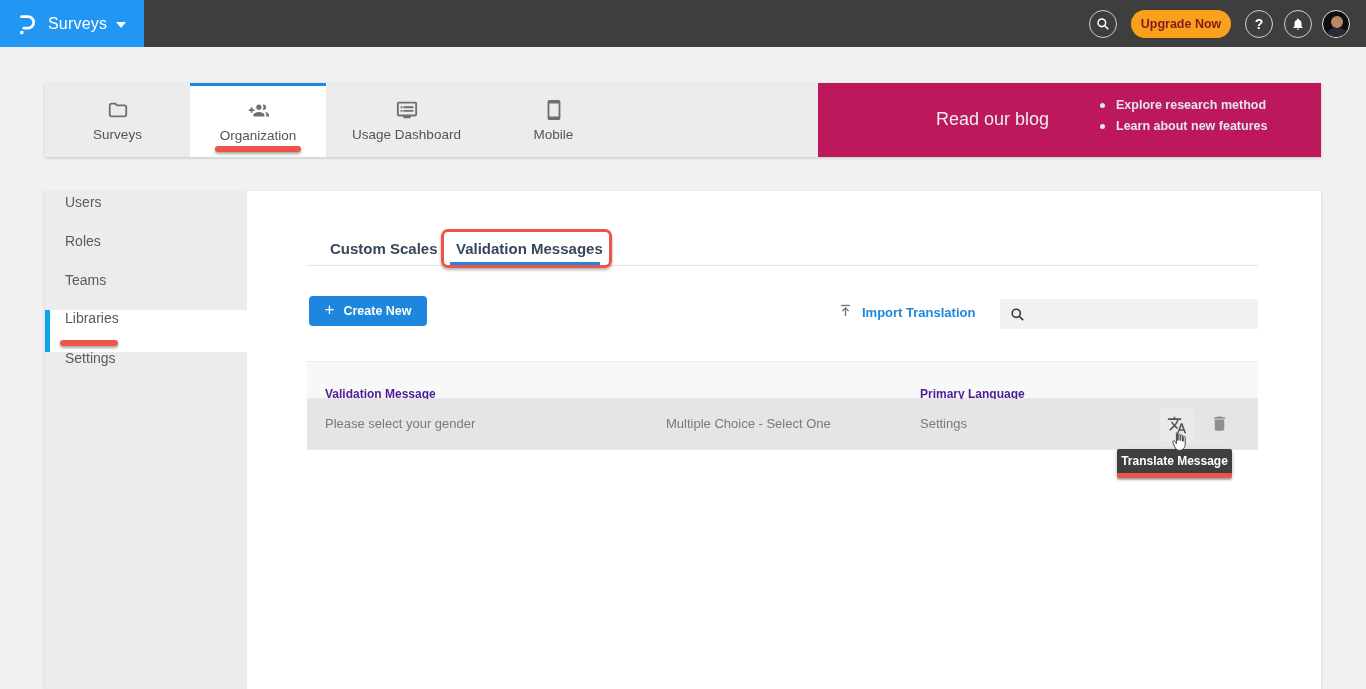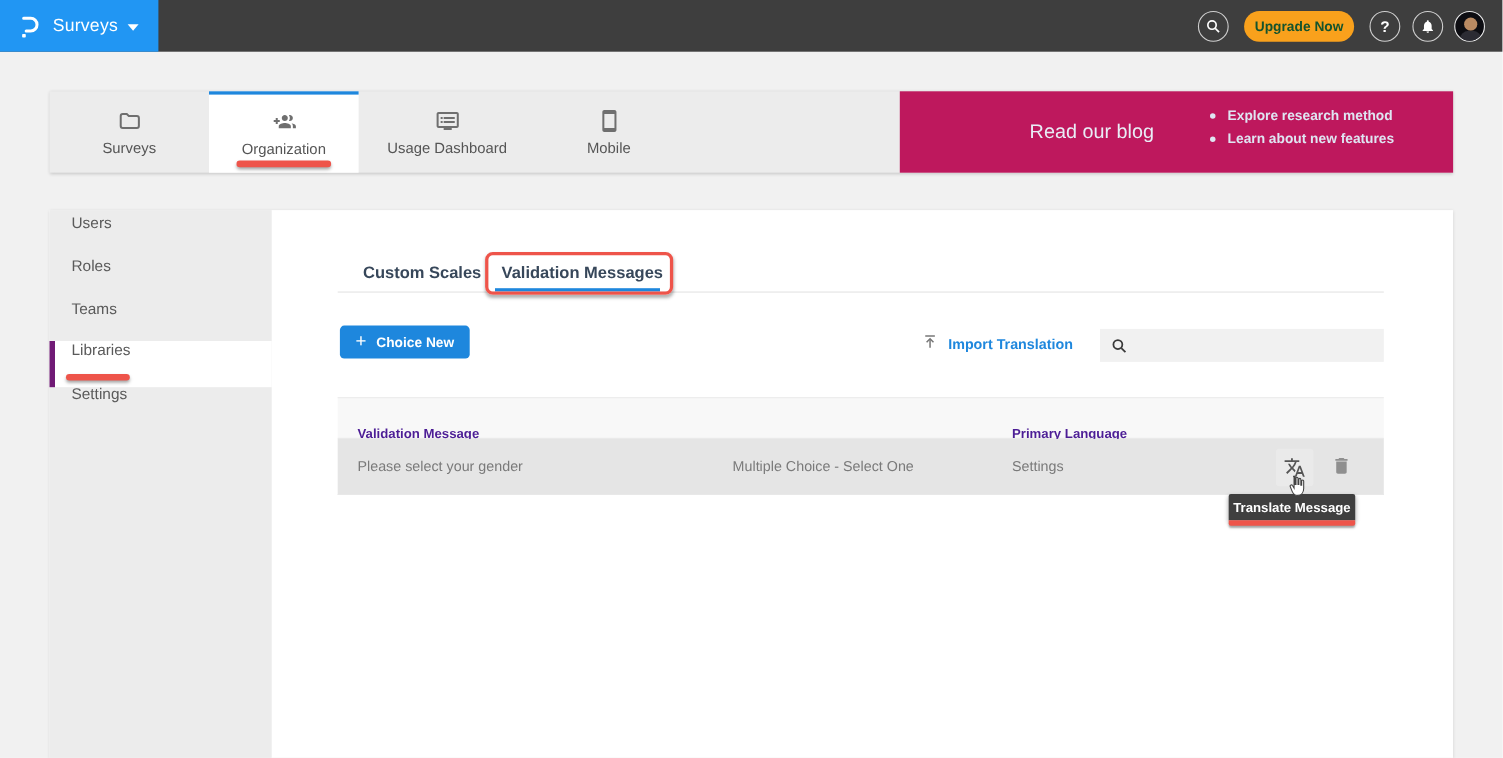--- a/index.html
+++ b/index.html
@@ -10,21 +10,21 @@
   
   .topbar { position:absolute; left:0; top:0; width:1366px; height:47px; background:#3e3e3e; }
   .logo-area { position:absolute; left:0; top:0; width:144px; height:47px; background:#2196f3; display:flex; align-items:center; padding-left:16px; cursor:pointer; }
   .logo-glyph { width:22px; height:26px; margin-right:10px; }
   .product-name { color:#ffffff; font-size:16px; letter-spacing:.2px; }
   .caret { width:0; height:0; border-left:5px solid transparent; border-right:5px solid transparent; border-top:6px solid #ffffff; margin-left:9px; margin-top:2px; }
   .tb-circle { position:absolute; top:10px; width:28px; height:28px; border:1px solid #cfcfcf; border-radius:50%; display:flex; align-items:center; justify-content:center; color:#fff; cursor:pointer; }
   .tb-help { left:1245px; font-size:14px; font-weight:bold; }
   .tb-search { left:1089px; }
   .tb-bell { left:1284px; }
-  .upgrade-btn { position:absolute; left:1131px; top:10px; width:100px; height:28px; background:#f9a11c; border:none; border-radius:14px; color:#14532d; font-weight:bold; font-size:12.5px; font-family:"Liberation Sans",sans-serif; cursor:pointer; }
+  .upgrade-btn { position:absolute; left:1131px; top:10px; width:100px; height:28px; background:#f9a11c; border:none; border-radius:14px; color:#7f1d1d; font-weight:bold; font-size:12.5px; font-family:"Liberation Sans",sans-serif; cursor:pointer; }
   .avatar { position:absolute; left:1322px; top:10px; width:28px; height:28px; border-radius:50%; background:#0d0d12; overflow:hidden; border:1px solid #e8e8e8; cursor:pointer; }
   .avatar .head { position:absolute; left:8px; top:5px; width:12px; height:12px; border-radius:50%; background:#b98a62; }
   .avatar .body { position:absolute; left:4px; top:17px; width:20px; height:12px; border-radius:8px 8px 0 0; background:#2b2b33; }
 
   
   .nav-card { position:absolute; left:45px; top:83px; width:1276px; height:74px; background:#ececec; box-shadow:0 1px 3px rgba(0,0,0,.18); }
   .nav-item { position:absolute; top:0; height:74px; display:flex; flex-direction:column; align-items:center; justify-content:center; gap:6px; cursor:pointer; color:#555; }
   .nav-item .nv-icon { color:#6f6f6f; height:22px; }
   .nav-item .nv-label { font-size:13.5px; }
   .nav-item.active { background:#ffffff; border-top:3px solid #1e87dd; }
@@ -33,21 +33,21 @@
   .blog-panel { position:absolute; left:773px; top:0; width:503px; height:74px; background:#be185d; cursor:pointer; }
   .blog-title { position:absolute; left:118px; top:26px; color:#e9edf6; font-size:18px; }
   .blog-list { position:absolute; left:282px; top:12px; list-style:none; }
   .blog-list li { color:#dfe5f2; font-size:12.5px; font-weight:bold; line-height:21px; padding-left:16px; position:relative; }
   .blog-list li::before { content:""; position:absolute; left:0; top:8px; width:5px; height:5px; border-radius:50%; background:#dfe5f2; }
 
   
   .main-card { position:absolute; left:45px; top:191px; width:1276px; height:498px; background:#ffffff; box-shadow:0 1px 3px rgba(0,0,0,.15); }
   .side-nav { position:absolute; left:0; top:0; width:202px; height:498px; background:#ececec; }
   .side-item { position:absolute; left:0; width:202px; height:39px; display:flex; align-items:flex-start; padding-left:20px; font-size:14px; color:#5a5a5a; cursor:pointer; }
-  .side-item.active { background:#ffffff; border-left:5px solid #701a75; padding-left:15px; height:42px; }
+  .side-item.active { background:#ffffff; border-left:5px solid #0ea5e9; padding-left:15px; height:42px; }
 
   
   .tab { position:absolute; font-size:15px; font-weight:bold; color:#37475a; cursor:pointer; }
   .tab-underline { position:absolute; left:405px; top:71px; width:150px; height:3px; background:#1e87dd; }
   .ann-box { position:absolute; left:396px; top:38px; width:171px; height:39px; border:3px solid #ee544a; border-radius:7px; box-shadow:0 2px 3px rgba(0,0,0,.3); pointer-events:none; }
   .tabs-divider { position:absolute; left:262px; top:74px; width:951px; height:1px; background:#e3e3e3; }
 
   
   .create-btn { position:absolute; left:264px; top:105px; width:118px; height:30px; background:#1e87dd; border:none; border-radius:4px; color:#fff; font-size:12.5px; font-weight:bold; font-family:"Liberation Sans",sans-serif; display:flex; align-items:center; justify-content:center; gap:9px; cursor:pointer; }
   .create-btn .plus { font-size:17px; font-weight:normal; margin-top:-2px; }
@@ -182,21 +182,21 @@
     </div>
 
     <div class="tab" style="left:285px; top:49px;">Custom Scales</div>
     <div class="tab" style="left:411px; top:49px;">Validation Messages</div>
     <div class="tabs-divider"></div>
     <div class="tab-underline"></div>
     <div class="ann-box"></div>
 
     <button class="create-btn">
       <span class="plus">+</span>
-      <span>Choice New</span>
+      <span>Create New</span>
     </button>
 
     <div class="import-link">
       <span class="up-icon">
         <svg width="15" height="15" viewBox="0 0 24 24" fill="none" stroke="currentColor" stroke-width="2.2">
           <line x1="5" y1="4" x2="19" y2="4"></line>
             <line x1="12" y1="21" x2="12" y2="9"></line>
             <polyline points="7,13 12,8 17,13"></polyline>
         </svg>
       </span>

